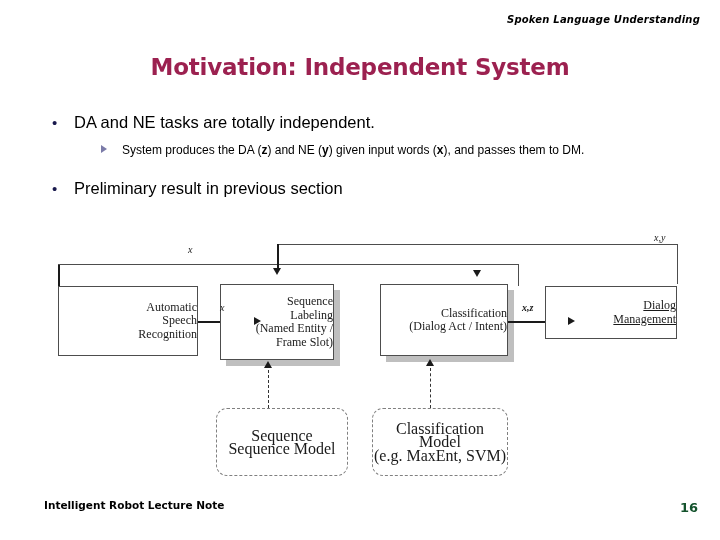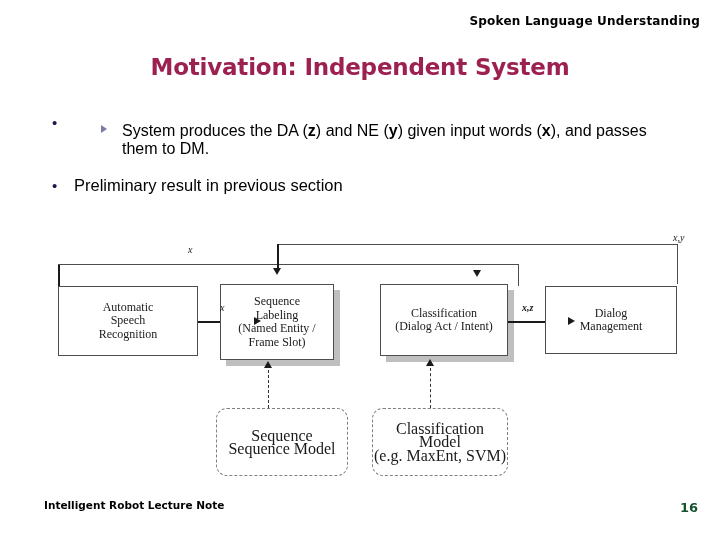--- a/index.html
+++ b/index.html
@@ -14,25 +14,26 @@
     font-family: "Liberation Sans", sans-serif;
     overflow: hidden;
   }
 
   
   #slide-header {
     position: absolute;
     top: 14px;
     right: 20px;
     font-family: "DejaVu Sans", sans-serif;
-    font-size: 12px;
+    font-size: 10px;
     font-weight: bold;
     color: #000000;
     letter-spacing: 0.2px;
     white-space: nowrap;
+    font-style: italic;
   }
 
   
   #slide-title {
     position: absolute;
     top: 54px;
     left: 0;
     width: 720px;
     text-align: center;
     font-family: "DejaVu Sans", sans-serif;
@@ -65,21 +66,21 @@
     font-size: 15px;
     line-height: 20px;
   }
   .sub-list {
     margin-top: 10px;
     margin-left: 53px;
   }
   .bullet-l2 {
     position: relative;
     padding-left: 25px;
-    font-size: 16px;
+    font-size: 12px;
     color: #000000;
     line-height: 17.5px;
     margin-bottom: 3px;
   }
   .bullet-l2 .tri {
     position: absolute;
     left: 4px;
     top: 3px;
     width: 0;
     height: 0;
@@ -113,21 +114,21 @@
     line-height: 13.5px;
   }
   .node .ln { display: block; white-space: nowrap; }
   .node .big { font-size: 12px; }
   .node .small { font-size: 12px; }
   .shadow {
     position: absolute;
     background: #bfbfbf;
     z-index: 0;
   }
-  .node { z-index: 2; }
+  .node { z-index: 2; align-items: flex-end; }
 
   .dashnode {
     position: absolute;
     box-sizing: border-box;
     border: 1px dashed #808080;
     border-radius: 11px;
     background: #ffffff;
     text-align: center;
     font-family: "Liberation Serif", serif;
     color: #1a1a1a;
@@ -214,20 +215,21 @@
 <body>
 
 <div id="slide-header">Spoken Language Understanding</div>
 
 <div id="slide-title">Motivation: Independent System</div>
 
 <div id="body-content">
 
   <div class="bullet-l1">
     <span class="dot">•</span>
+    <span>DA and NE tasks are totally independent.</span>
   </div>
 
   <div class="sub-list">
     <div class="bullet-l2">
       <span class="tri"></span>
       <span><span>System produces the DA (</span><b>z</b><span>) and NE (</span><b>y</b><span>) given input words (</span><b>x</b><span>), and passes them to DM.</span></span>
     </div>
   </div>
 
   <div class="bullet-l1" id="bullet-prelim">
@@ -241,21 +243,21 @@
 
   <div class="vline" style="left:18px; top:36px; width:1.5px; height:22px; background:#1a1a1a;"></div>
   <div class="hline" style="left:18px; top:36px; width:460px;"></div>
   <div class="vline" style="left:478px; top:36px; height:22px;"></div>
 
   <div class="hline" style="left:237px; top:16px; width:400px;"></div>
   <div class="vline" style="left:237px; top:16px; width:1.5px; height:26px; background:#1a1a1a;"></div>
   <div class="vline" style="left:637px; top:16px; height:40px;"></div>
 
   <div class="edge-label" style="left:148px; top:16px;">x</div>
-  <div class="edge-label" style="left:633px; top:4px;text-align:center;">x,y</div>
+  <div class="edge-label" style="left:614px; top:4px;text-align:center;">x,y</div>
 
   <div class="arrow-d" style="left:233px; top:40px;"></div>
   <div class="arrow-d" style="left:433px; top:42px;"></div>
   <div class="hline" style="left:437px; top:16px; width:200px;"></div>
 
   <div class="node" id="node-asr" style="left:18px; top:58px; width:140px; height:70px;">
     <span class="ln big">Automatic</span>
     <span class="ln big">Speech</span>
     <span class="ln big">Recognition</span>
   </div>
@@ -275,21 +277,21 @@
   <div class="shadow" style="left:346px; top:62px; width:128px; height:72px;"></div>
   <div class="node" id="node-classif" style="left:340px; top:56px; width:128px; height:72px;">
     <span class="ln big">Classification</span>
     <span class="ln small">(Dialog Act / Intent)</span>
   </div>
 
   <div class="hline thick" style="left:468px; top:93px; width:62px;"></div>
   <div class="arrow-r" style="left:528px; top:89px;"></div>
   <div class="edge-label" style="left:482px; top:74px;font-weight:bold;">x,z</div>
 
-  <div class="node" id="node-dm" style="left:505px; top:58px; width:132px; height:68px;">
+  <div class="node" id="node-dm" style="left:505px; top:58px; width:132px; height:53px;text-decoration:underline;">
     <span class="ln big">Dialog</span>
     <span class="ln big">Management</span>
   </div>
 
   <div class="vdash" style="left:228px; top:142px; height:38px;"></div>
   <div class="arrow-u" style="left:224px; top:133px;"></div>
 
   <div class="vdash" style="left:390px; top:140px; height:40px;"></div>
   <div class="arrow-u" style="left:386px; top:131px;"></div>
 

